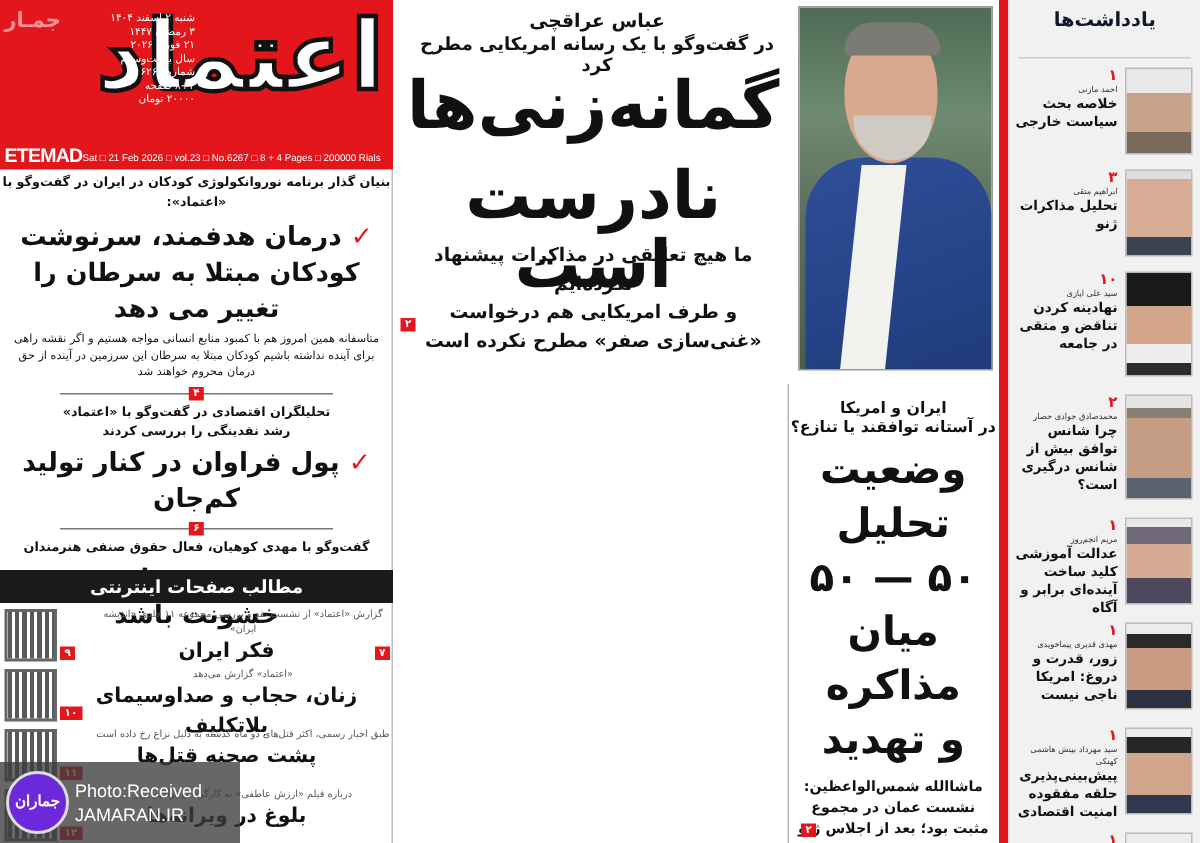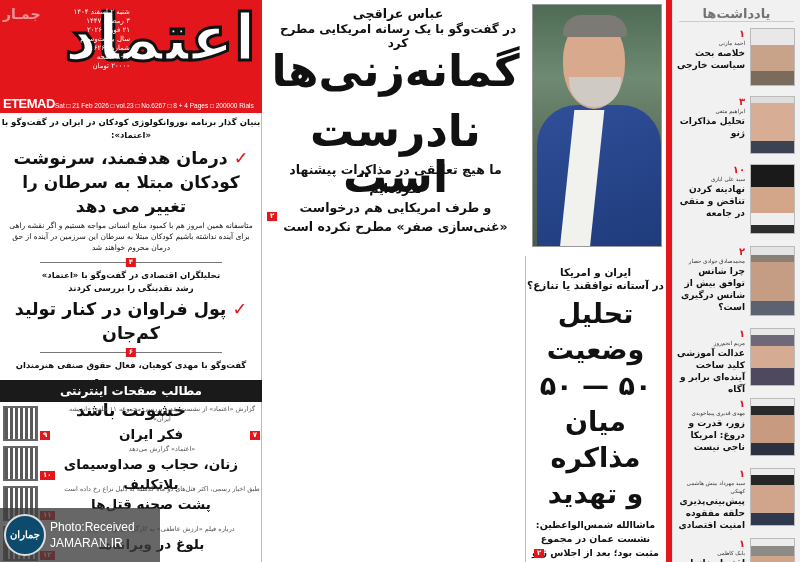--- a/index.html
+++ b/index.html
@@ -30,21 +30,21 @@
   .net-item { position: relative; height: 40px; }
   .qr { position: absolute; left: 3px; top: 2px; width: 35px; height: 35px;
     background:
       repeating-linear-gradient(90deg, #222 0 3px, #fff 3px 5px),
       #fff; opacity: .75; border: 2px solid #333; }
   .net-item .pg { position: absolute; left: 40px; bottom: 4px; }
   .net-item .sub { font-size: 6.5px; color: #555; text-align: center; padding-left: 62px; line-height: 10px; }
   .net-item .ttl { font-size: 13.5px; font-weight: bold; text-align: center; padding-left: 40px; line-height: 20px; }
 
   #jamaran { position: absolute; left: 0; top: 508px; width: 160px; height: 54px; background: rgba(60,60,60,0.78); color: #fff; font-family: "Liberation Sans", sans-serif; }
-  #jamaran .circ { position: absolute; left: 4px; top: 6px; width: 42px; height: 42px; border-radius: 50%; background: #0c4a6e; border: 2px solid #ddd; font-size: 10px; text-align: center; line-height: 38px; font-weight: bold; }
+  #jamaran .circ { position: absolute; left: 4px; top: 6px; width: 42px; height: 42px; border-radius: 50%; background: #6d28d9; border: 2px solid #ddd; font-size: 10px; text-align: center; line-height: 38px; font-weight: bold; }
   #jamaran .l1 { position: absolute; left: 50px; top: 12px; font-size: 12px; }
   #jamaran .l2 { position: absolute; left: 50px; top: 28px; font-size: 12px; }
 
   
   #center { position: absolute; left: 263px; top: 0; width: 403px; height: 404px; }
   #top-story { position: absolute; left: 0; top: 0; width: 403px; height: 250px; }
   #top-story .pre1 { position: absolute; right: 138px; top: 6px; width: 260px; text-align: center; font-size: 12.5px; font-weight: bold; }
   #top-story .pre2 { position: absolute; right: 138px; top: 22px; width: 260px; text-align: center; font-size: 12px; font-weight: bold; }
   #top-story .hl { position: absolute; right: 138px; width: 265px; text-align: center; font-size: 44px; font-weight: 900; line-height: 46px; letter-spacing: -1px; }
   #top-story .hl1 { top: 48px; }
@@ -62,21 +62,21 @@
 
   #side-story { position: absolute; left: 262px; top: 256px; width: 140px; height: 306px; border-left: 1px solid #bbb; }
   #side-story .q1 { text-align: center; font-size: 10.5px; font-weight: bold; margin-top: 10px; line-height: 13px; }
   #side-story .big { text-align: center; font-size: 27px; font-weight: 900; line-height: 36px; margin-top: 4px; }
   #side-story .body { text-align: center; font-size: 9.5px; font-weight: bold; line-height: 14px; margin-top: 6px; padding: 0 6px; }
   #side-story .pg { position: absolute; left: 8px; bottom: 4px; }
 
   
   #redbar { position: absolute; left: 666px; top: 0; width: 6px; height: 562px; background: #e3161c; }
   #notes { position: absolute; left: 672px; top: 0; width: 128px; height: 562px; background: #f1f1f1; border-left: 1px solid #ddd; }
-  #notes .title { text-align: center; color: #737373; font-weight: bold; font-size: 13px; padding: 6px 0 0; border-bottom: 1px solid #ccc; margin: 0 6px; }
+  #notes .title { text-align: center; color: #0f172a; font-weight: bold; font-size: 13px; padding: 6px 0 17px; border-bottom: 1px solid #ccc; margin: 0 6px; }
   .note { position: relative; height: 66px; margin: 2px 3px 0 3px; }
   .note .ph { position: absolute; right: 2px; top: 4px; width: 45px; height: 58px; border: 1px solid #bbb; overflow: hidden; background: #ddd; }
   .note .txt { position: absolute; right: 52px; top: 4px; width: 70px; text-align: right; direction: rtl; }
   .note .num { color: #e3161c; font-weight: bold; font-size: 10px; line-height: 11px; }
   .note .auth { font-size: 5.5px; color: #333; line-height: 8px; }
   .note .nt { font-size: 9px; font-weight: bold; line-height: 12px; }
 </style>
 </head>
 <body>
 
@@ -191,22 +191,22 @@
     </div>
   </div>
 
 
   <div id="side-story" class="rtl">
     <div class="q1">
       <div>ایران و امریکا</div>
       <div>در آستانه توافقند یا تنازع؟</div>
     </div>
     <div class="big">
+      <div>وضعیت</div>
       <div>تحلیل</div>
-      <div>وضعیت</div>
       <div>۵۰ — ۵۰</div>
       <div>میان مذاکره</div>
       <div>و تهدید</div>
     </div>
     <div class="body">
       <div>ماشاالله شمس‌الواعظین:</div>
       <div>نشست عمان در مجموع</div>
       <div>مثبت بود؛ بعد از اجلاس ژنو</div>
       <div>اما لحن ایالات متحده تغییر کرد</div>
 

